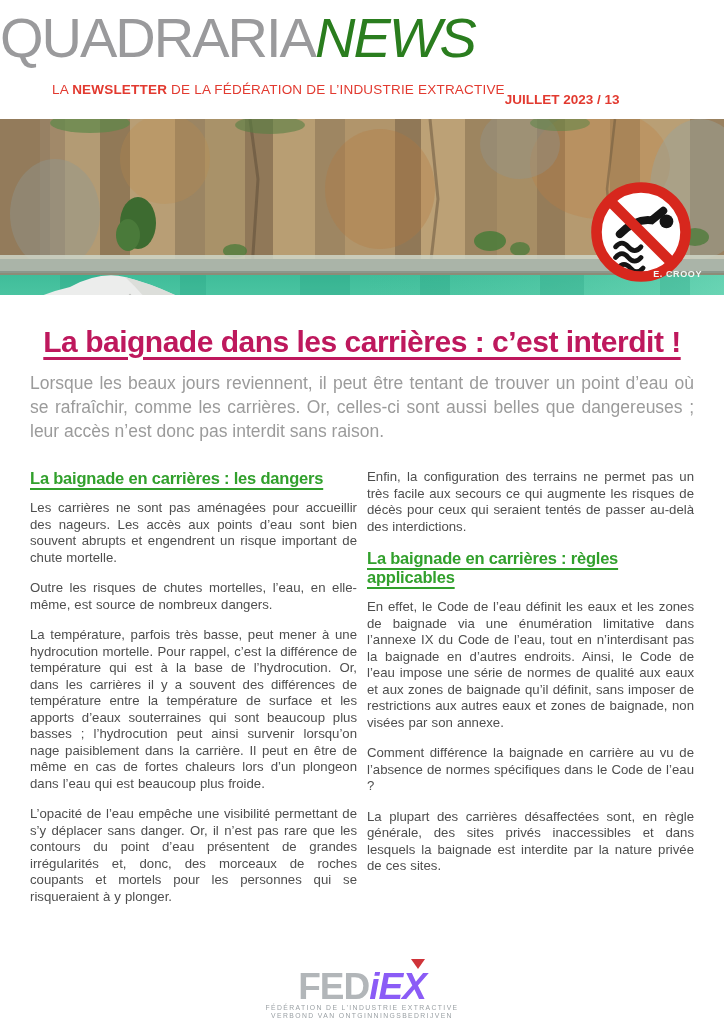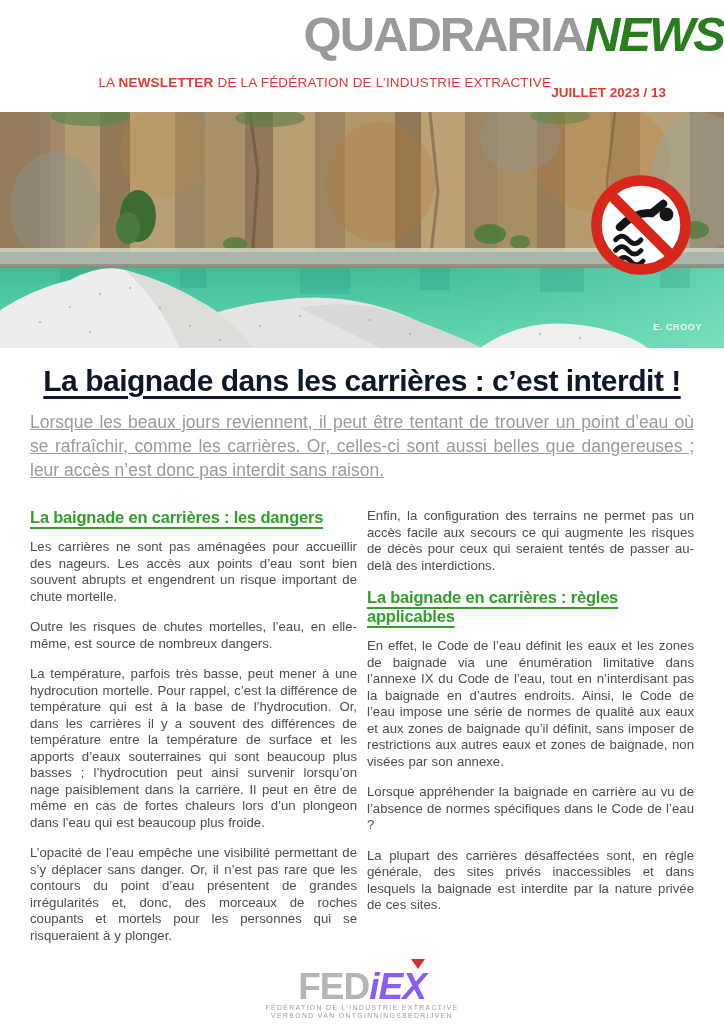--- a/index.html
+++ b/index.html
@@ -2,38 +2,38 @@
 <html lang="fr"><head>
 <meta charset="utf-8">
 <style>
   * { margin:0; padding:0; box-sizing:border-box; }
   html,body { background:#ffffff; }
   body { font-family:"Liberation Sans","DejaVu Sans",sans-serif; }
   .page { position:relative; width:724px; height:1024px; margin:0 auto; background:#fff; overflow:hidden; }
 
   
   .header { padding-top:10px; }
-  .brand { text-align:right; font-size:49px; font-weight:700; letter-spacing:-2px; line-height:1.0; white-space:nowrap; }
+  .brand { text-align:left; font-size:56px; font-weight:400; letter-spacing:-2px; line-height:1.0; white-space:nowrap; }
   .brand-gray  { color:#9a9a9c; }
   .brand-green { color:#2a7d1e; font-style:italic; }
-  .sub-row { display:flex; justify-content:flex-end; align-items:center; padding:6px 58px 0 88px; }
+  .sub-row { display:flex; justify-content:flex-start; align-items:center; padding:6px 58px 0 52px; }
   .tagline { color:#e23a30; font-size:13.5px; letter-spacing:.2px; white-space:nowrap; }
   .tagline b { font-weight:800; }
   .issue { color:#e23a30; font-size:13.5px; font-weight:800; white-space:nowrap;margin-top:20px; }
 
   
-  .hero { position:relative; width:724px; height:236px; margin-top:12px; overflow:hidden; }
+  .hero { position:relative; width:724px; height:176px; margin-top:12px; overflow:hidden; }
   .hero svg.scene { display:block; width:724px; height:236px; }
   .sign { position:absolute; left:588px; top:60px; width:106px; height:106px; }
   .credit { position:absolute; right:22px; bottom:16px; color:#f2f7f4; font-size:9px; font-weight:700; letter-spacing:.6px; }
 
   
-  .title { margin-top:16px; text-align:center; color:#0f172a; font-size:30px; font-weight:800; letter-spacing:-.5px;
+  .title { margin-top:30px; text-align:center; color:#be185d; font-size:30px; font-weight:800; letter-spacing:-.5px;
            text-decoration:underline; text-decoration-thickness:2.5px; text-underline-offset:5px; }
-  .lead { margin:12px 30px 0 30px; color:#9b9b9b; font-size:17.5px; line-height:24px; text-align:justify;text-decoration:underline; }
+  .lead { margin:12px 30px 0 30px; color:#9b9b9b; font-size:17.5px; line-height:24px; text-align:justify; }
 
   .columns { display:flex; gap:10px; padding:0 30px; margin-top:26px; }
   .col { flex:1; min-width:0; }
   .col-heading { color:#31a02c; font-size:16.5px; font-weight:800; letter-spacing:-.2px; margin-bottom:12px;
                  text-decoration:underline; text-decoration-thickness:2px; text-underline-offset:4px; }
   .col p { color:#4e4e4e; font-size:13.2px; line-height:16.5px; text-align:justify; margin-bottom:14px;
            hyphens:auto; -webkit-hyphens:auto; word-spacing:.4px; }
   .col .h2 { margin-top:2px; }
 
   
@@ -179,24 +179,24 @@
 
   <div class="columns">
     <div class="col" lang="fr">
       <div class="col-heading">La baignade en carrières : les dangers</div>
       <p>Les carrières ne sont pas aménagées pour accueillir des nageurs. Les accès aux points d’eau sont bien souvent abrupts et engendrent un risque important de chute mortelle.</p>
       <p>Outre les risques de chutes mortelles, l’eau, en elle-même, est source de nombreux dangers.</p>
       <p>La température, parfois très basse, peut mener à une hydrocution mortelle. Pour rappel, c’est la différence de température qui est à la base de l’hydrocution. Or, dans les carrières il y a souvent des différences de température entre la température de surface et les apports d’eaux souterraines qui sont beaucoup plus basses ; l’hydrocution peut ainsi survenir lorsqu’on nage paisiblement dans la carrière. Il peut en être de même en cas de fortes chaleurs lors d’un plongeon dans l’eau qui est beaucoup plus froide.</p>
       <p>L’opacité de l’eau empêche une visibilité permettant de s’y déplacer sans danger. Or, il n’est pas rare que les contours du point d’eau présentent de grandes irrégularités et, donc, des morceaux de roches coupants et mortels pour les personnes qui se risqueraient à y plonger.</p>
     </div>
     <div class="col" lang="fr">
-      <p>Enfin, la configuration des terrains ne permet pas un accès facile aux secours ce qui augmente les risques de décès pour ceux qui seraient tentés de passer au-delà des interdictions.</p>
+      <p>Enfin, la configuration des terrains ne permet pas un très facile aux secours ce qui augmente les risques de décès pour ceux qui seraient tentés de passer au-delà des interdictions.</p>
       <div class="col-heading h2">La baignade en carrières : règles applicables</div>
       <p>En effet, le Code de l’eau définit les eaux et les zones de baignade via une énumération limitative dans l’annexe IX du Code de l’eau, tout en n’interdisant pas la baignade en d’autres endroits. Ainsi, le Code de l’eau impose une série de normes de qualité aux eaux et aux zones de baignade qu’il définit, sans imposer de restrictions aux autres eaux et zones de baignade, non visées par son annexe.</p>
-      <p>Lorsque appréhender la baignade en carrière au vu de l’absence de normes spécifiques dans le Code de l’eau ?</p>
+      <p>Comment différence la baignade en carrière au vu de l’absence de normes spécifiques dans le Code de l’eau ?</p>
       <p>La plupart des carrières désaffectées sont, en règle générale, des sites privés inaccessibles et dans lesquels la baignade est interdite par la nature privée de ces sites.</p>
     </div>
   </div>
 
   <div class="footer">
     <div class="logo-row">
       <span class="logo-gray">FED</span><span class="logo-green"><span>iEX</span><span class="logo-tri"></span></span>
       <span class="logo-tags">
         <span class="logo-tag">Fédération de l’Industrie Extractive</span>
         <span class="logo-tag">Verbond van Ontginningsbedrijven</span>

